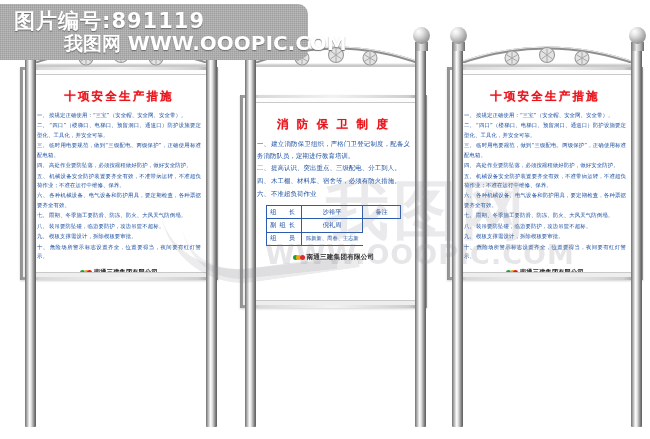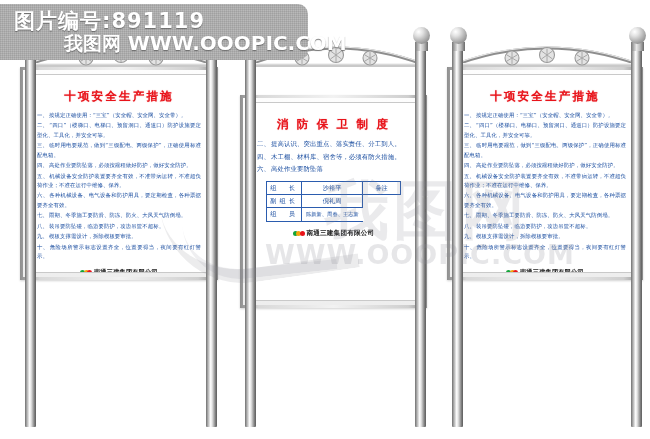--- a/index.html
+++ b/index.html
@@ -240,23 +240,24 @@
         </g>
       </svg>
     </div>
 
     <div class="board-outer" style="left:240px;top:67px;width:181px;height:207px;margin-top:28px;">
       <div class="board-mid">
         <div class="board-inner">
           <div class="board-pad">
             <div class="sign-title">消 防 保 卫 制 度</div>
             <ul class="items">
-              <li><span class="idx">二、</span><span>提高认识、突出重点、落实责任、分工到人。</span></li>
+              <li><span class="idx">一、</span><span>建立消防保卫组织，严格门卫登记制度，配备义务消防队员，定期进行教育培训。</span></li>
+              <li><span class="idx">二、</span><span>提高认识、突出重点、三级配电、分工到人。</span></li>
               <li><span class="idx">四、</span><span>木工棚、材料库、宿舍等，必须有防火措施。</span></li>
-              <li><span class="idx">六、</span><span>高处作业要防坠落</span></li>
+              <li><span class="idx">六、</span><span>不准超负荷作业</span></li>
             </ul>
             <table class="grp">
               <tbody>
                   <tr class="r1">
                 <td class="lbl">组　长</td>
                 <td class="val">沙裕平</td>
                 <td class="rmk">备注</td>
               </tr>
               <tr class="r2">
                 <td class="lbl">副组长</td>

